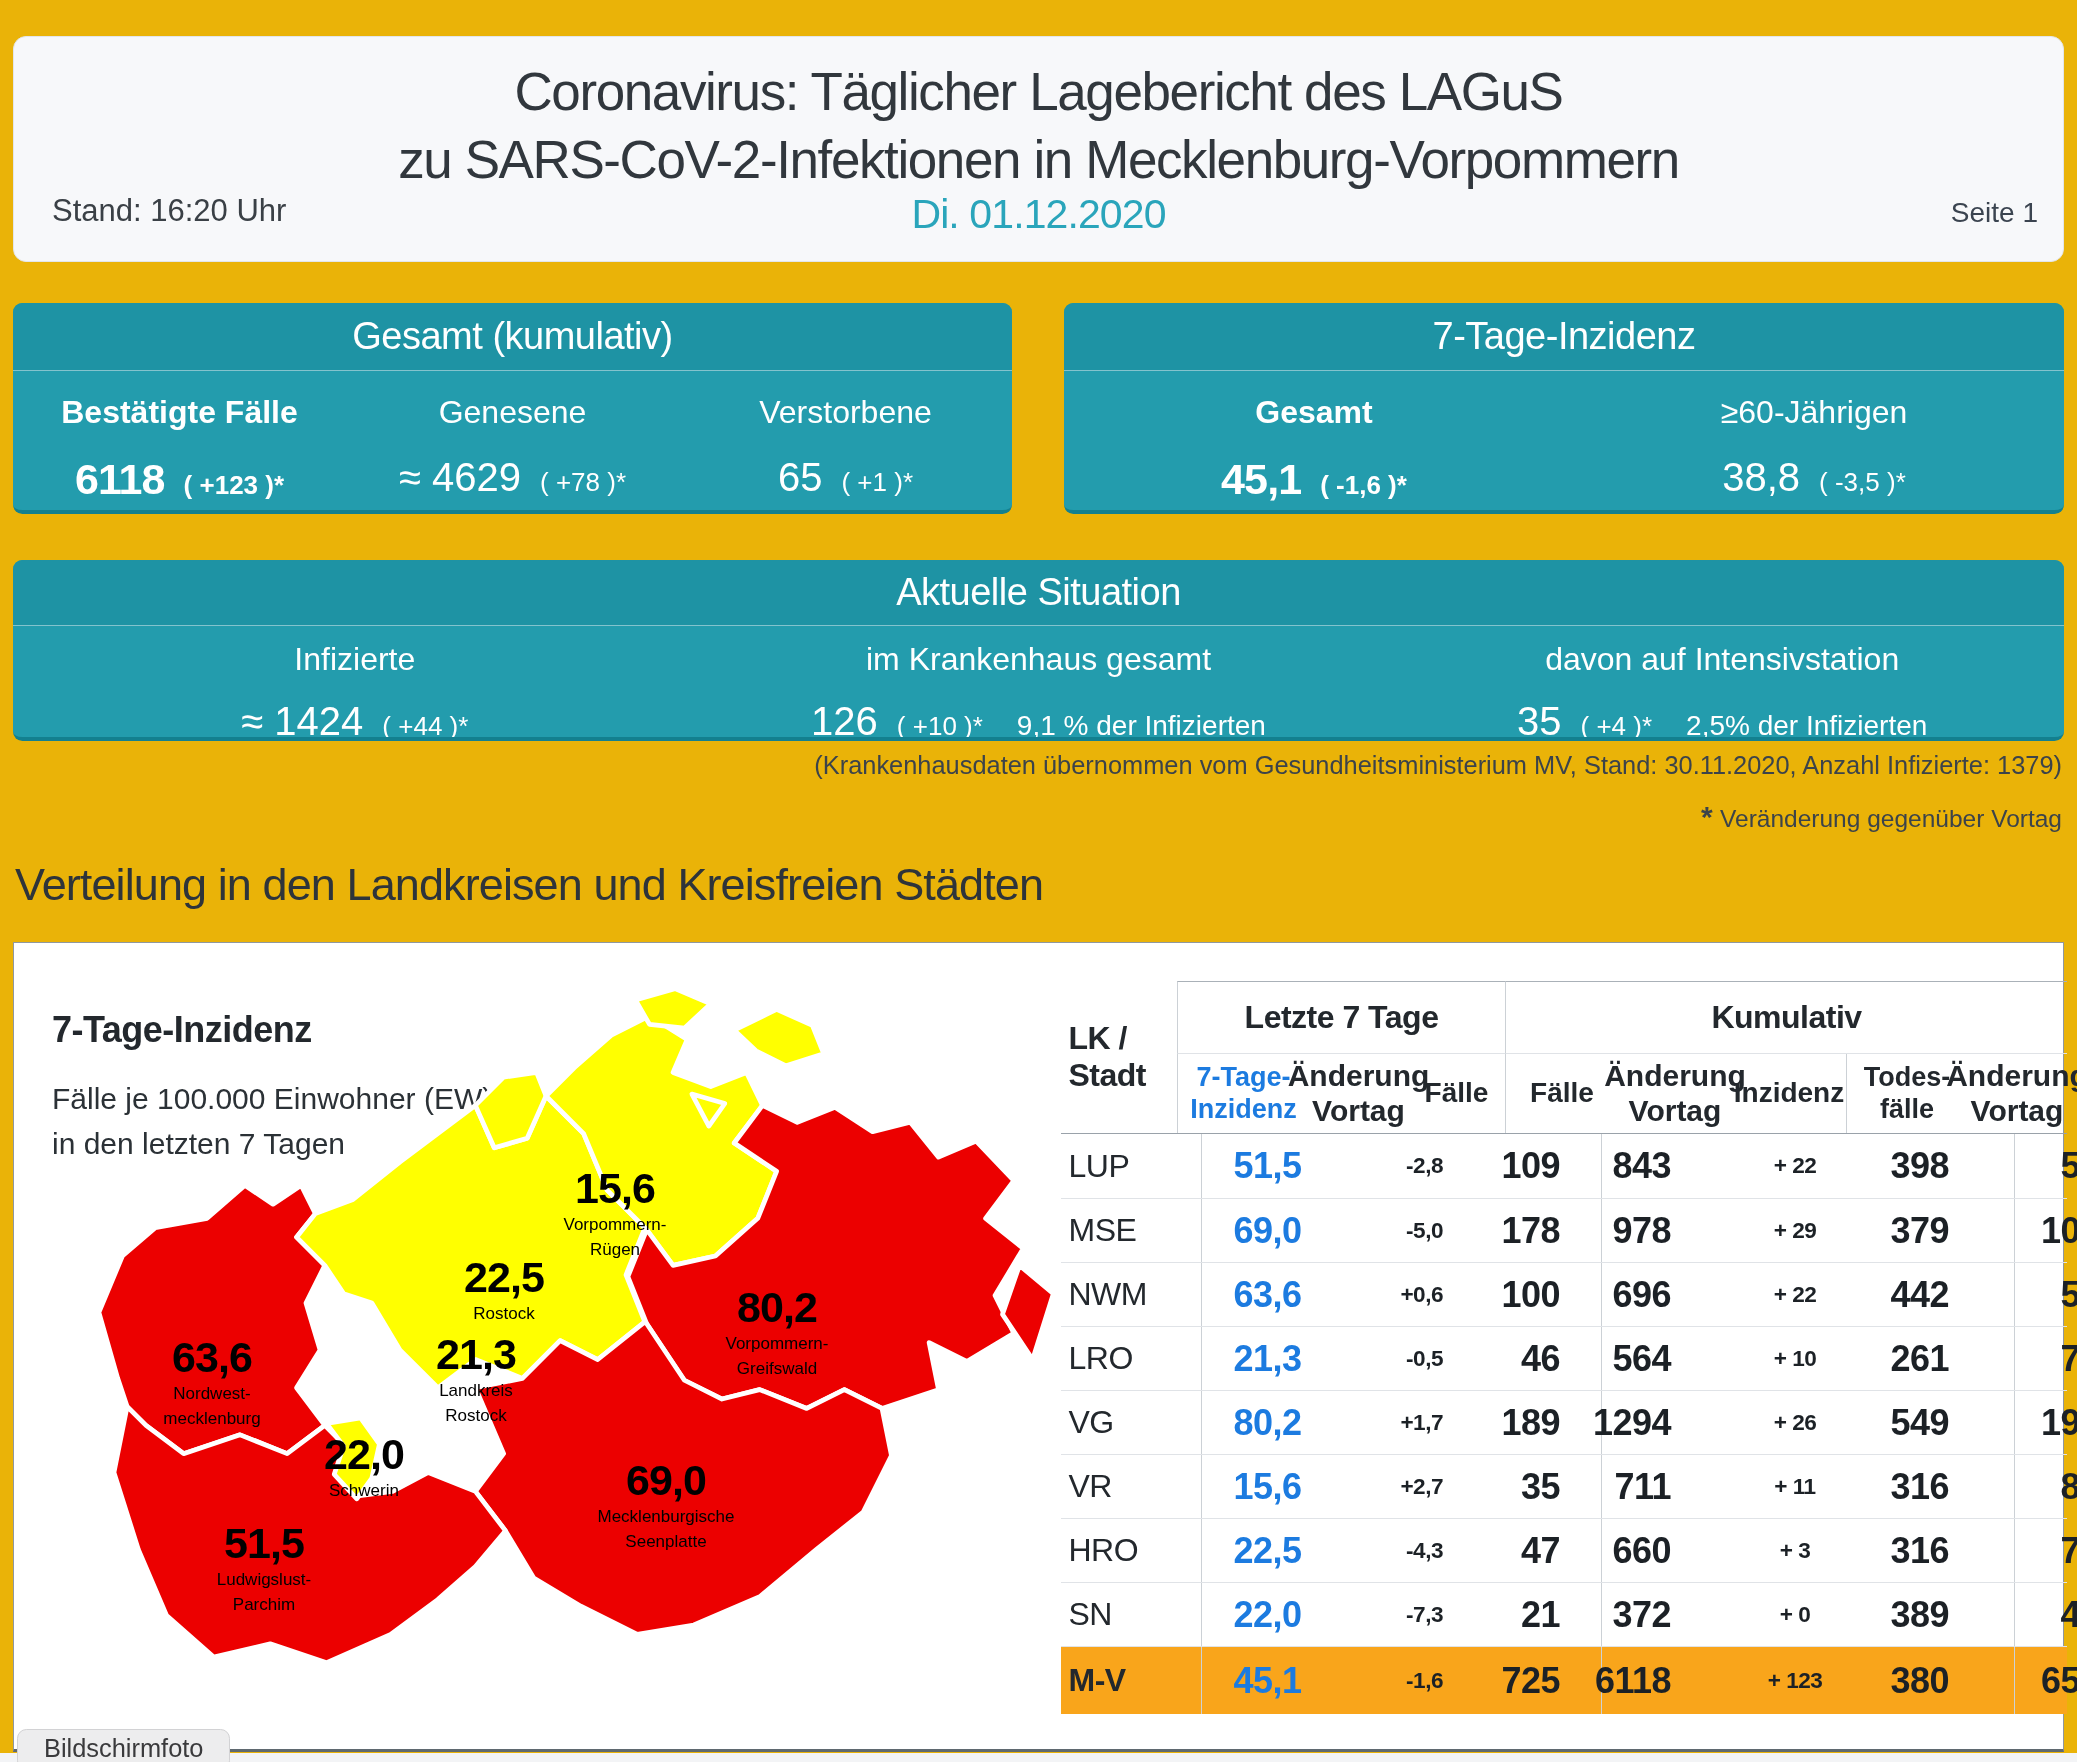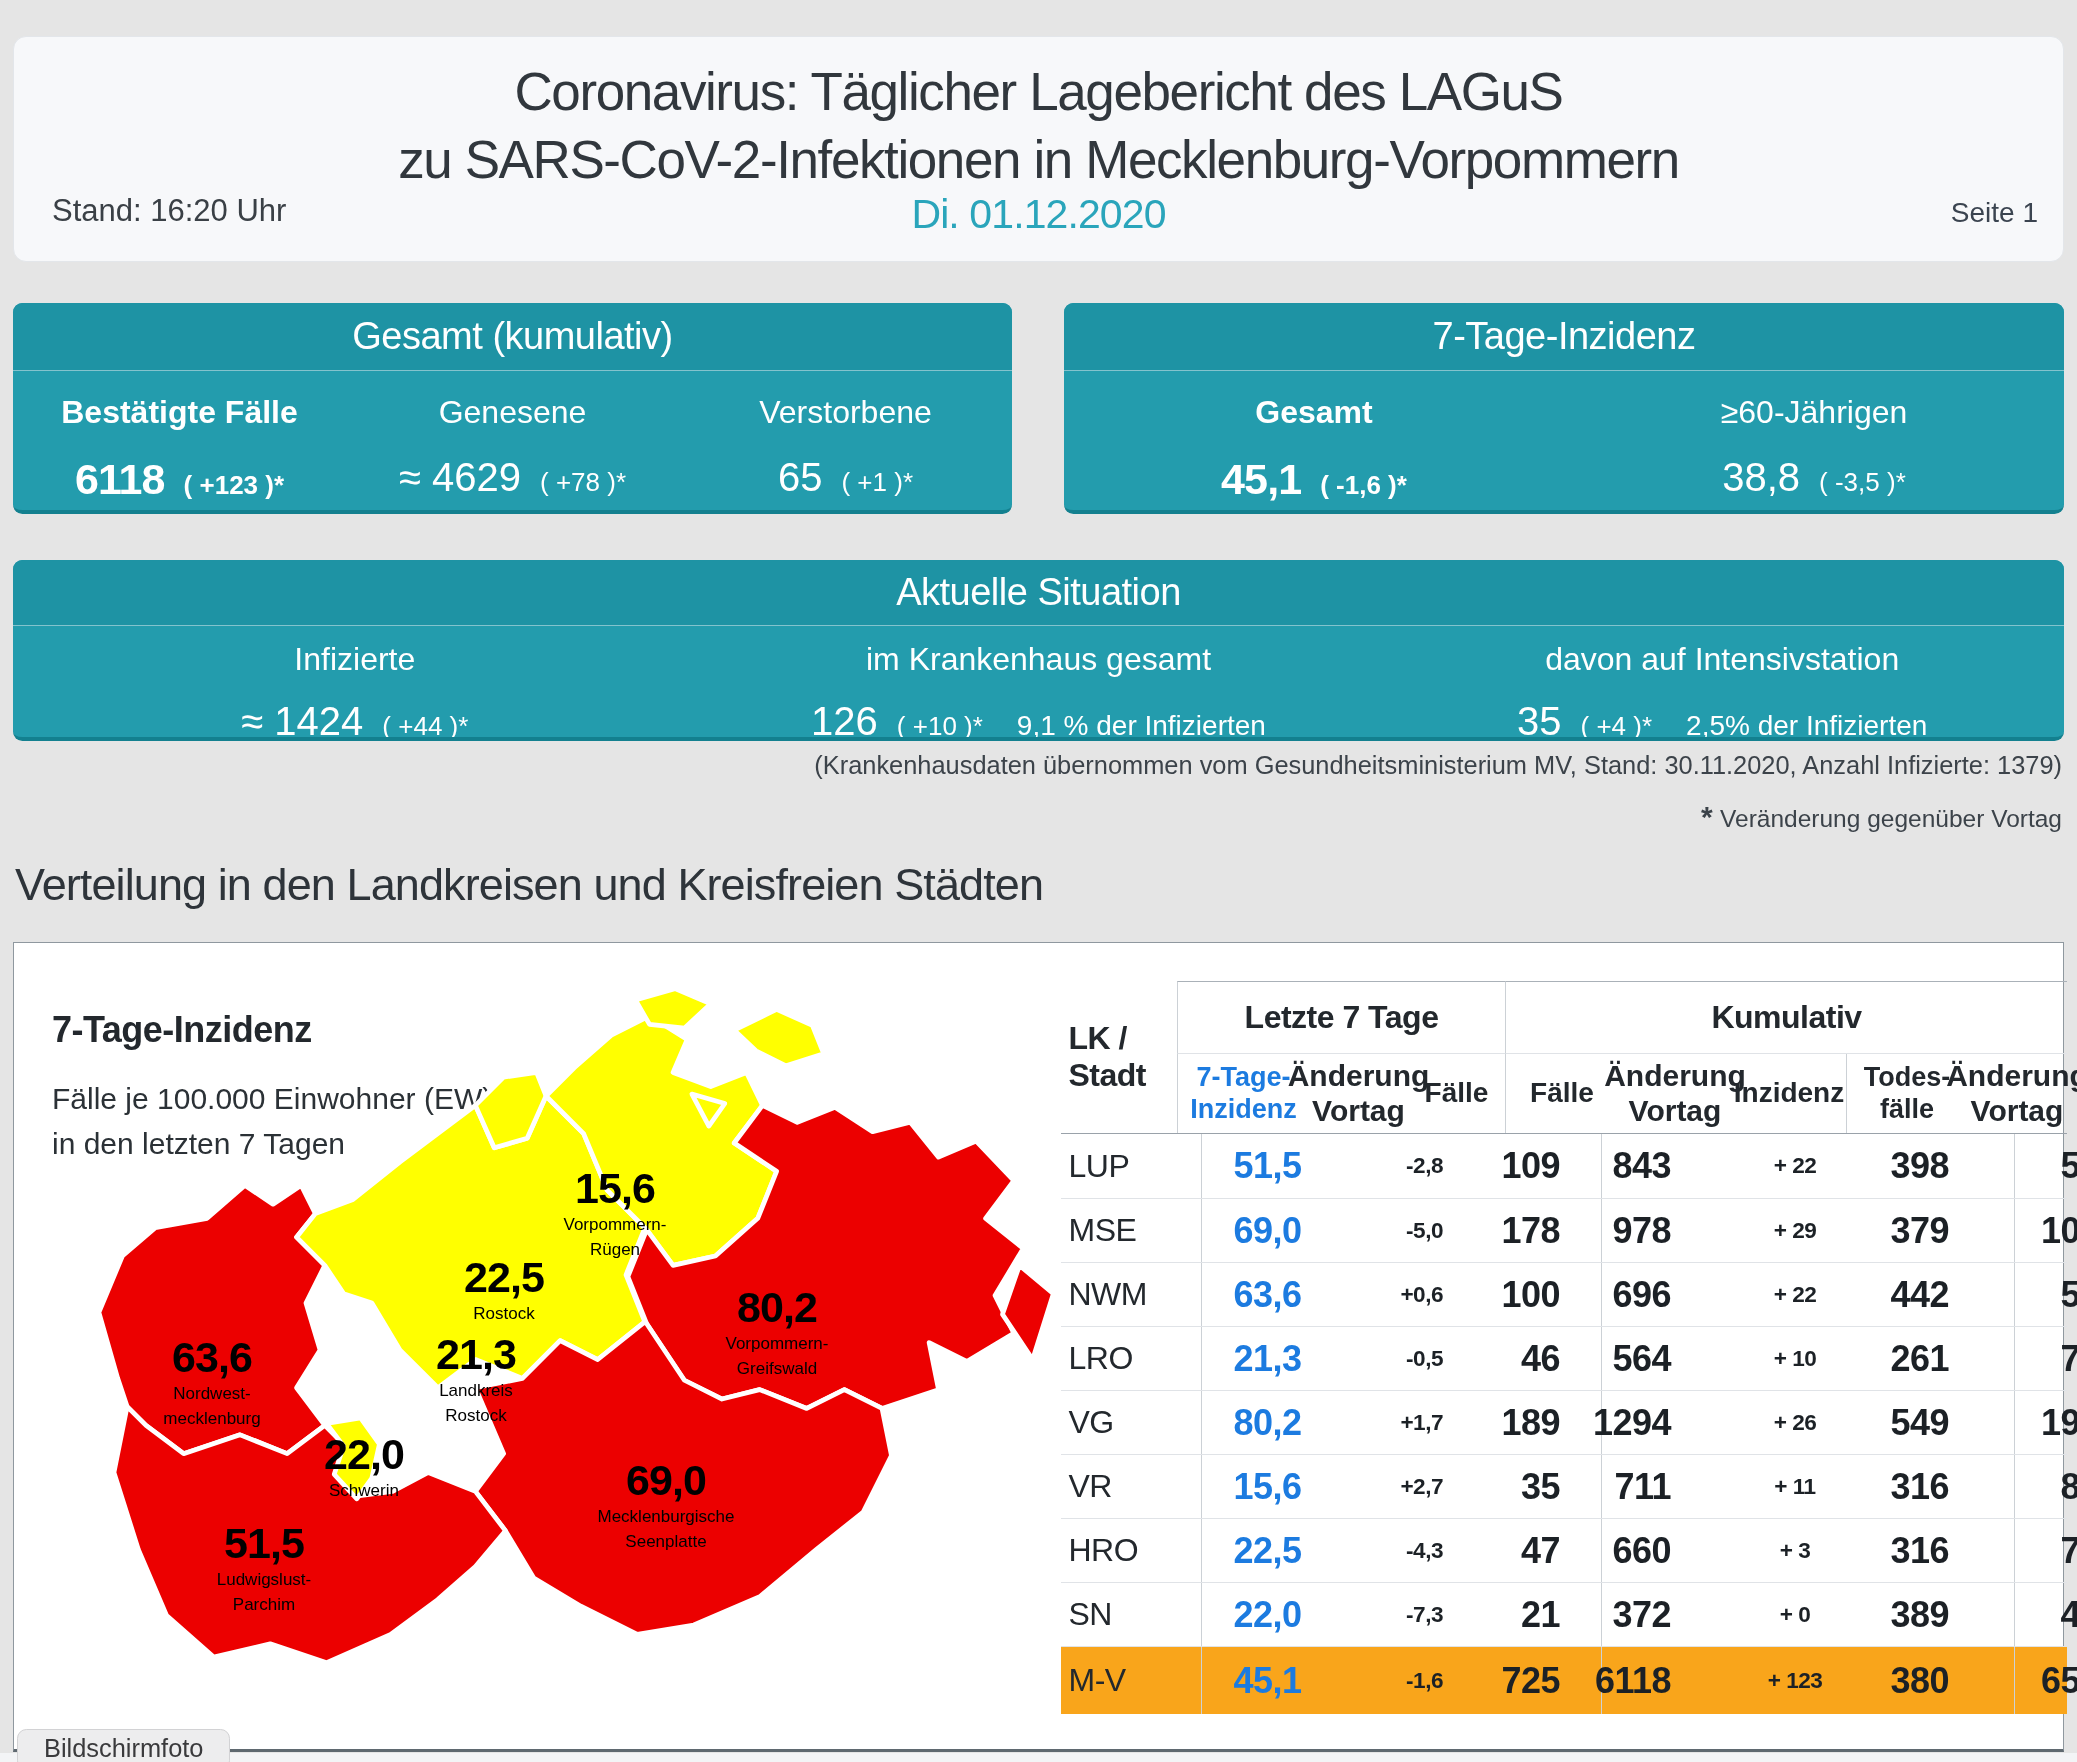--- a/index.html
+++ b/index.html
@@ -3,21 +3,21 @@
 <meta charset="utf-8">
 <style>
   :root{
     --teal-head:#1E93A4; --teal-body:#239CAD; --teal-edge:#13808F;
     --date-teal:#2AA5BB; --blue:#1C7BE0; --orange:#F9A51B;
     --vline:#ccd1d6; --hline:#e0e3e7;
   }
   *{margin:0;padding:0;box-sizing:border-box;}
   html,body{background:#fff;}
   body{font-family:"Liberation Sans", sans-serif; color:#23282d;}
-  .stage{position:relative;width:2077px;height:1763px;background:#e5e5e5;overflow:hidden;}
+  .stage{position:relative;width:2077px;height:1763px;background:#eab308;overflow:hidden;}
 
   
   .header-card{position:absolute;left:13px;top:36px;width:2051px;height:226px;
     background:#f7f8fa;border:1.9px solid #e3e6ea;border-radius:13px;}
   .title{width:100%;text-align:center;font-size:53px;letter-spacing:-1.4px;color:#31373d;line-height:68px;}
   .title.l1{margin-top:21px;}
   .hdr-stand{position:absolute;left:38px;bottom:32px;font-size:31px;color:#3a4046;}
   .hdr-date{position:absolute;left:0;right:0;bottom:22.6px;text-align:center;font-size:41px;color:var(--date-teal);letter-spacing:-0.9px;}
   .hdr-page{position:absolute;right:25px;bottom:32px;font-size:28px;color:#3b4450;}
 
@@ -79,21 +79,21 @@
   .sh{display:flex;align-items:center;justify-content:center;font-weight:700;font-size:30px;line-height:1.15;text-align:center;}
   .sh-c1{font-size:27px;color:var(--blue);border-left:1.9px solid var(--vline);}
   .sh-c3,.sh-c6{font-size:28px;}
   .sh-c4{font-size:28px;border-left:1.9px solid var(--vline);}
   .sh-c7{font-size:27px;border-left:1.9px solid var(--vline);}
   .trow{height:64px;border-top:1.9px solid var(--hline);gap:24px;}
   .trow:first-child{border-top:0;}
   .trow.hl{background:var(--orange);height:68px;}
   .cell{display:flex;align-items:center;font-size:36px;font-weight:700;letter-spacing:-0.5px;color:#1c2126;}
   .c-code{font-weight:400;font-size:32px;padding-left:7.5px;color:#23282d;}
-  .hl .c-code{font-weight:400;}
+  .hl .c-code{font-weight:700;}
   .c-inz7{color:var(--blue);justify-content:center;border-left:1.9px solid var(--vline);}
   .c-sm{font-size:22.6px;justify-content:flex-end;padding-right:13px;}
   .c-num{justify-content:flex-end;padding-right:17px;}
   .c-knum{justify-content:flex-end;padding-right:43px;border-left:1.9px solid var(--vline);}
   .c-kd{justify-content:center;padding-right:0;}
   .c-kinz{justify-content:flex-end;padding-right:41px;}
   .c-tote{justify-content:flex-end;padding-right:55px;border-left:1.9px solid var(--vline);}
   .c-td{justify-content:flex-end;padding-right:15px;}
 
   

